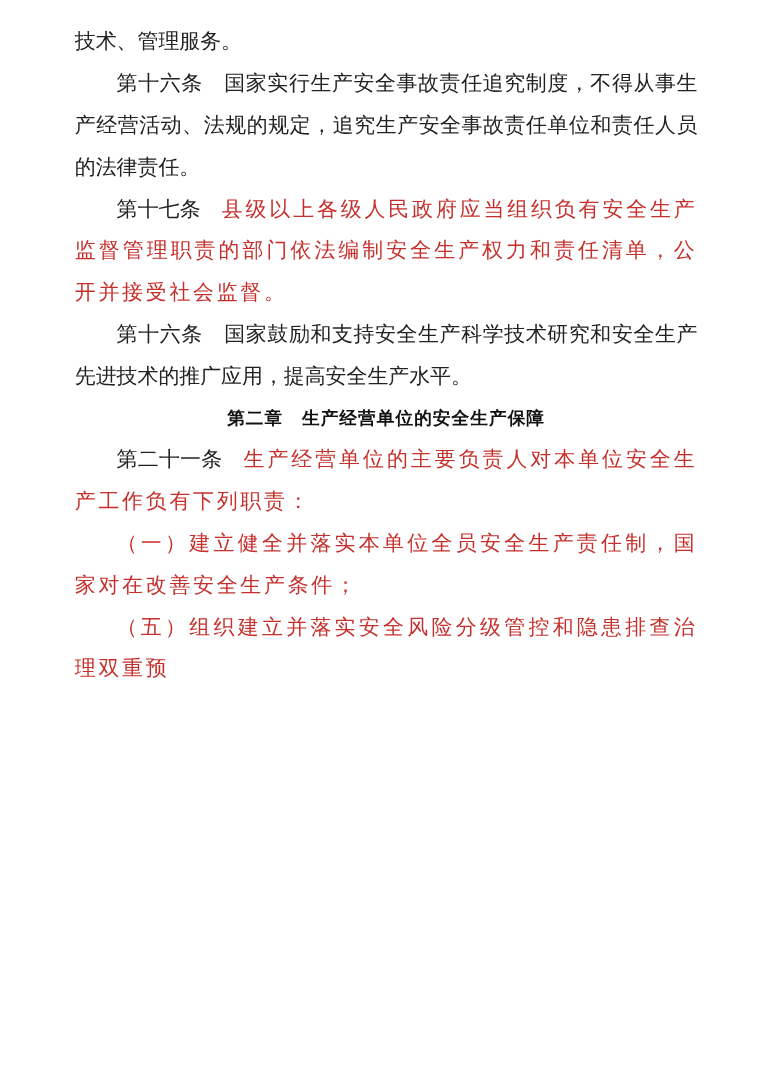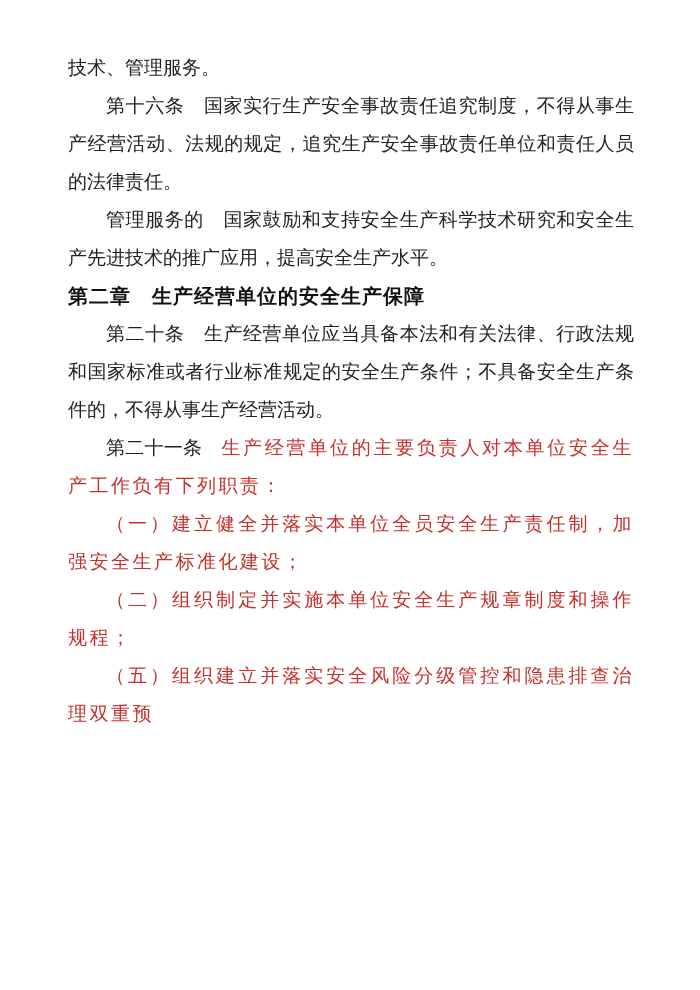--- a/index.html
+++ b/index.html
@@ -7,21 +7,21 @@
     padding: 0;
     background: #ffffff;
   }
   .page {
     position: relative;
     width: 648px;
     height: 990px;
     margin: 0 auto;
     background: #ffffff;
     box-sizing: border-box;
-    padding: 49px 40px 0 42px;
+    padding: 20px 40px 0 42px;
     overflow: hidden;
   }
   .doc {
     font-family: "Liberation Serif", "DejaVu Serif", serif;
     font-size: 19px;
     line-height: 38px;
     color: #222222;
     text-align: justify;
   }
   .doc p {
@@ -33,37 +33,37 @@
   }
   .seg-ink {
     color: #222222;
   }
   .seg-red {
     color: #c5302c;
     letter-spacing: 2.5px;
   }
   .chapter-heading {
     font-family: Liberation Serif, serif;
-    font-size: 20px;
+    font-size: 16px;
     font-weight: 700;
     color: #111111;
+    text-align: center;
     text-indent: 0 !important;
     margin: 0;
     line-height: 38px;
     letter-spacing: 1px;
   }
 </style>
 </head>
 <body>
 
 <div class="page">
   <div class="doc">
       <p class="no-indent"><span class="seg-ink">技术、管理服务。</span></p>
       <p class=""><span class="seg-ink">第十六条　国家实行生产安全事故责任追究制度，不得从事生产经营活动、法规的规定，追究生产安全事故责任单位和责任人员的法律责任。</span></p>
-      <p class=""><span class="seg-ink">管理服务的　国家鼓励和支持安全生产科学技术研究和安全生产先进技术的推广应用，提高安全生产水平。</span></p>
+      <p class=""><span class="seg-ink">第十七条　</span><span class="seg-red">县级以上各级人民政府应当组织负有安全生产监督管理职责的部门依法编制安全生产权力和责任清单，公开并接受社会监督。</span></p>
+      <p class=""><span class="seg-ink">第十六条　国家鼓励和支持安全生产科学技术研究和安全生产先进技术的推广应用，提高安全生产水平。</span></p>
       <p class="chapter-heading">第二章　生产经营单位的安全生产保障</p>
-      <p class=""><span class="seg-ink">第二十条　生产经营单位应当具备本法和有关法律、行政法规和国家标准或者行业标准规定的安全生产条件；不具备安全生产条件的，不得从事生产经营活动。</span></p>
       <p class=""><span class="seg-ink">第二十一条　</span><span class="seg-red">生产经营单位的主要负责人对本单位安全生产工作负有下列职责：</span></p>
-      <p class=""><span class="seg-red">（一）建立健全并落实本单位全员安全生产责任制，加强安全生产标准化建设；</span></p>
-      <p class=""><span class="seg-red">（二）组织制定并实施本单位安全生产规章制度和操作规程；</span></p>
+      <p class=""><span class="seg-red">（一）建立健全并落实本单位全员安全生产责任制，国家对在改善安全生产条件；</span></p>
       <p class=""><span class="seg-red">（五）组织建立并落实安全风险分级管控和隐患排查治理双重预</span></p>
     </div>
 </div>
 
 </body></html>

